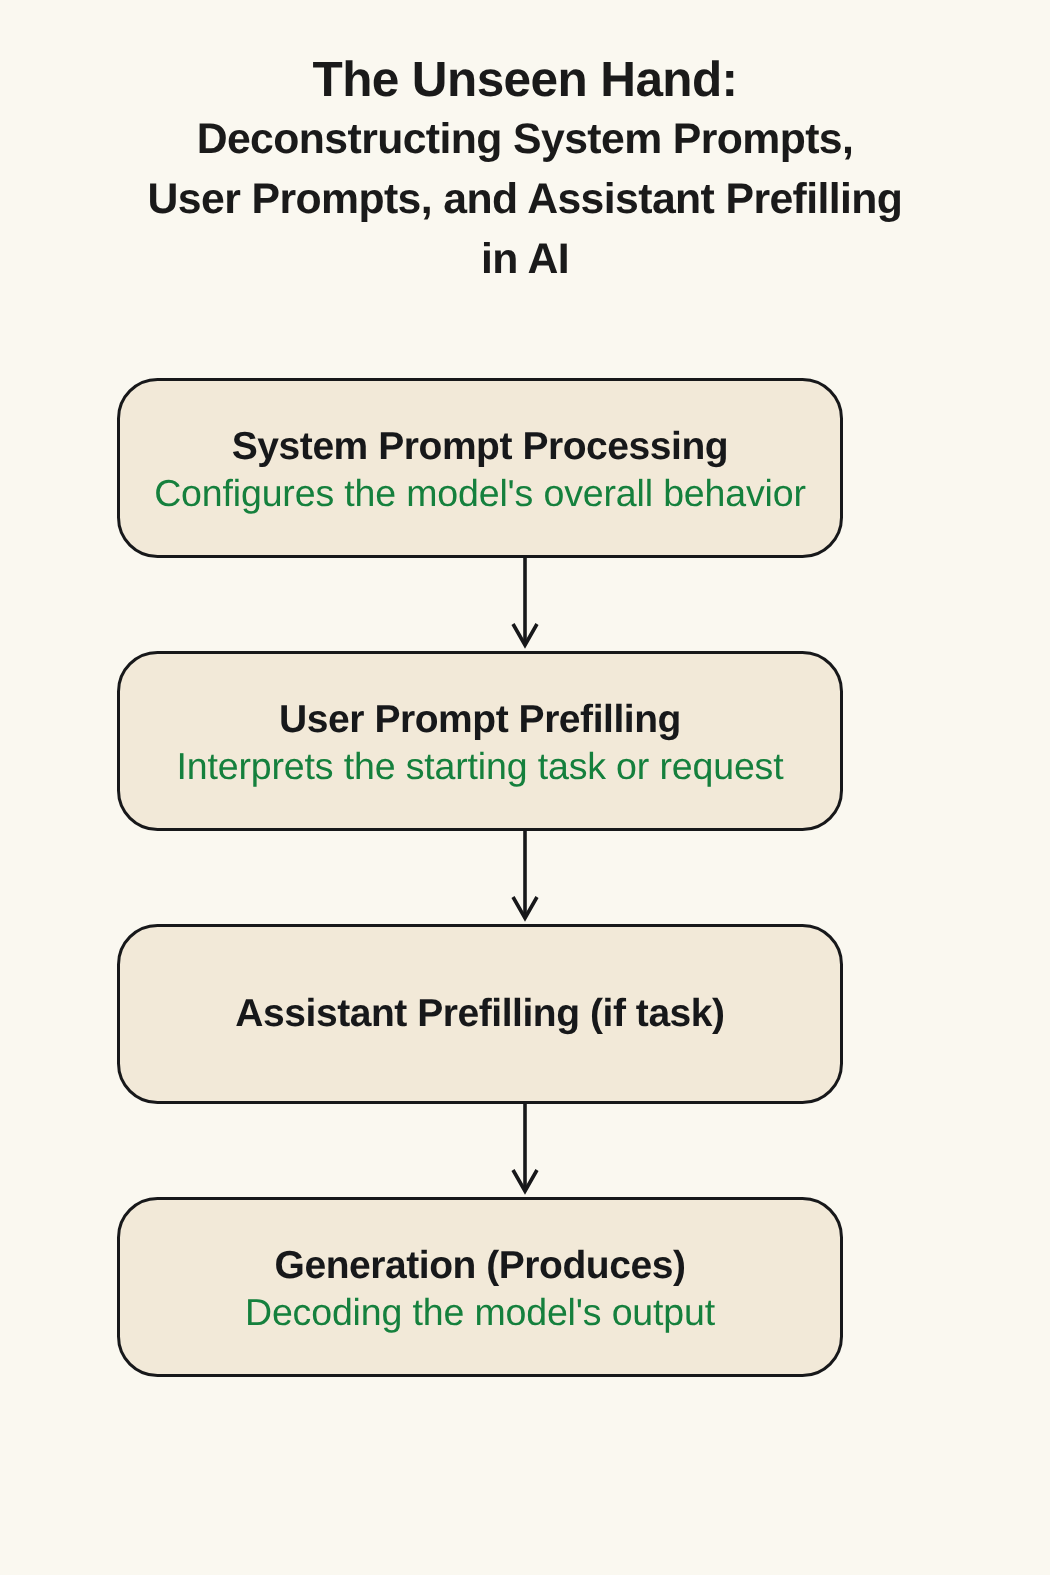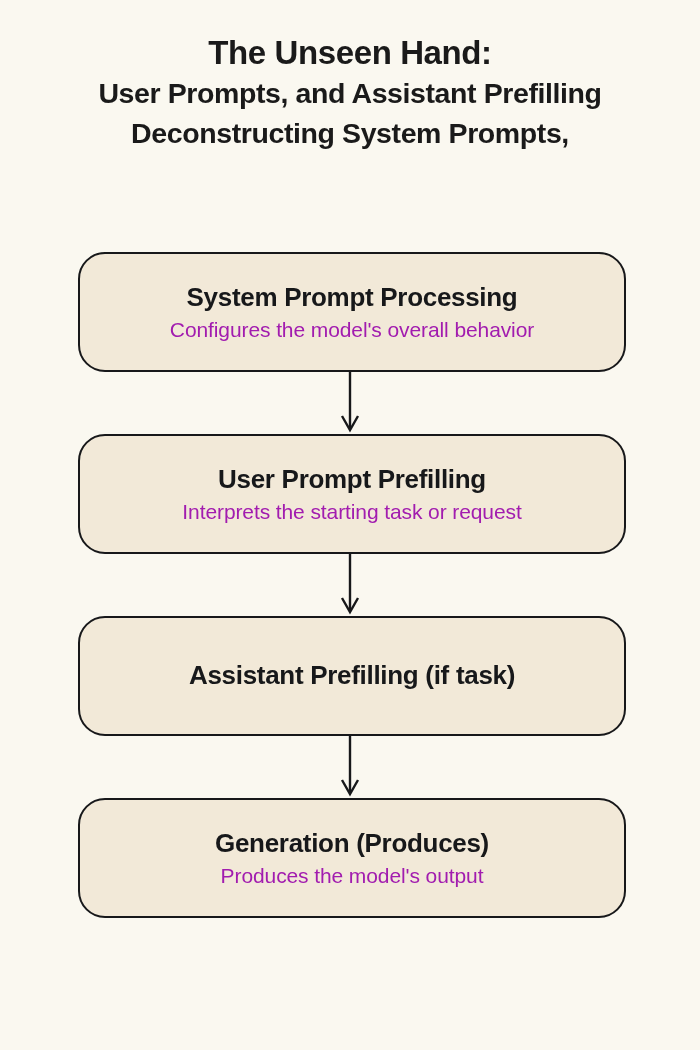--- a/index.html
+++ b/index.html
@@ -50,21 +50,21 @@
   
   .flow {
     position: absolute;
     top: 252px;
     left: 78px;
     width: 544px;
   }
 
   .node {
     position: relative;
-    width: 548px;
+    width: 484px;
     height: 120px;
     box-sizing: border-box;
     background: #F2E9D8;
     border: 2.6px solid #17181A;
     border-radius: 27px;
     display: flex;
     flex-direction: column;
     align-items: center;
     justify-content: center;
     padding: 0 18px;
@@ -73,25 +73,25 @@
 
   .node-title {
     font-size: 26px;
     font-weight: bold;
     line-height: 32px;
     letter-spacing: -0.3px;
     color: #17181A;
     margin-bottom: 3px;
   }
   .node-desc {
-    font-size: 21px;
+    font-size: 25px;
     font-weight: normal;
     line-height: 27px;
     letter-spacing: -0.1px;
-    color: #a21caf;
+    color: #15803d;
   }
 
   
   .connector {
     position: relative;
     width: 544px;
     height: 62px;
     display: flex;
     justify-content: center;
     align-items: flex-start;
@@ -100,22 +100,23 @@
     display: block;
   }
 </style>
 </head>
 <body>
 
 <div id="infographic">
 
   <div class="title-block">
     <span class="title-line main">The Unseen Hand:</span>
+    <span class="title-line sub">Deconstructing System Prompts,</span>
     <span class="title-line sub">User Prompts, and Assistant Prefilling</span>
-    <span class="title-line sub">Deconstructing System Prompts,</span>
+    <span class="title-line sub">in AI</span>
   </div>
 
   <div class="flow">
 
     <div class="node">
       <div class="node-title">System Prompt Processing</div>
       <div class="node-desc">Configures the model's overall behavior</div>
     </div>
 
     <div class="connector">
@@ -143,17 +144,17 @@
 
     <div class="connector">
       <svg width="30" height="62" viewBox="0 0 30 62">
         <line x1="15" y1="0" x2="15" y2="56" stroke="#17181A" stroke-width="2.4"></line>
         <polyline points="7,44 15,58 23,44" fill="none" stroke="#17181A" stroke-width="2.4" stroke-linecap="butt" stroke-linejoin="miter"></polyline>
       </svg>
     </div>
 
     <div class="node">
       <div class="node-title">Generation (Produces)</div>
-      <div class="node-desc">Produces the model's output</div>
+      <div class="node-desc">Decoding the model's output</div>
     </div>
 
   </div>
 </div>
 
 </body></html>

